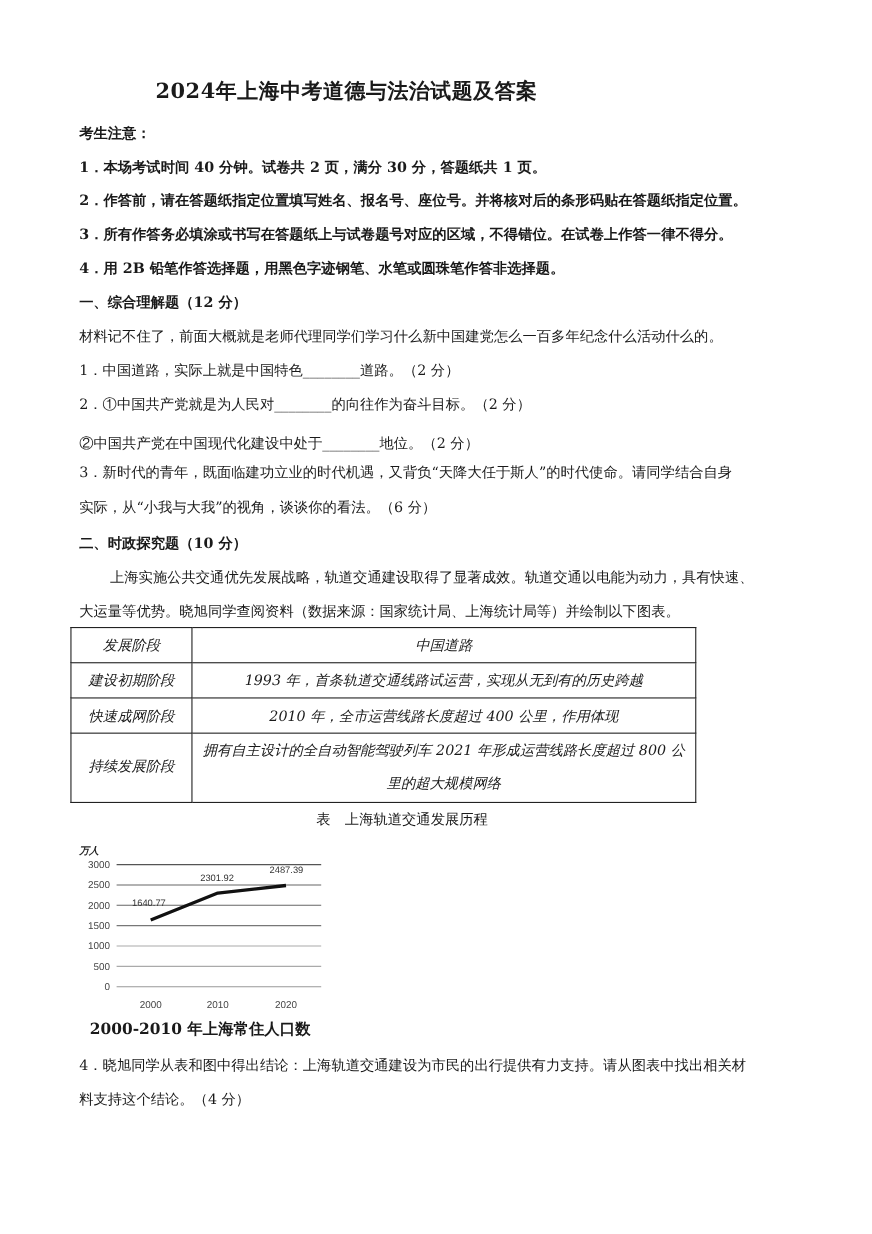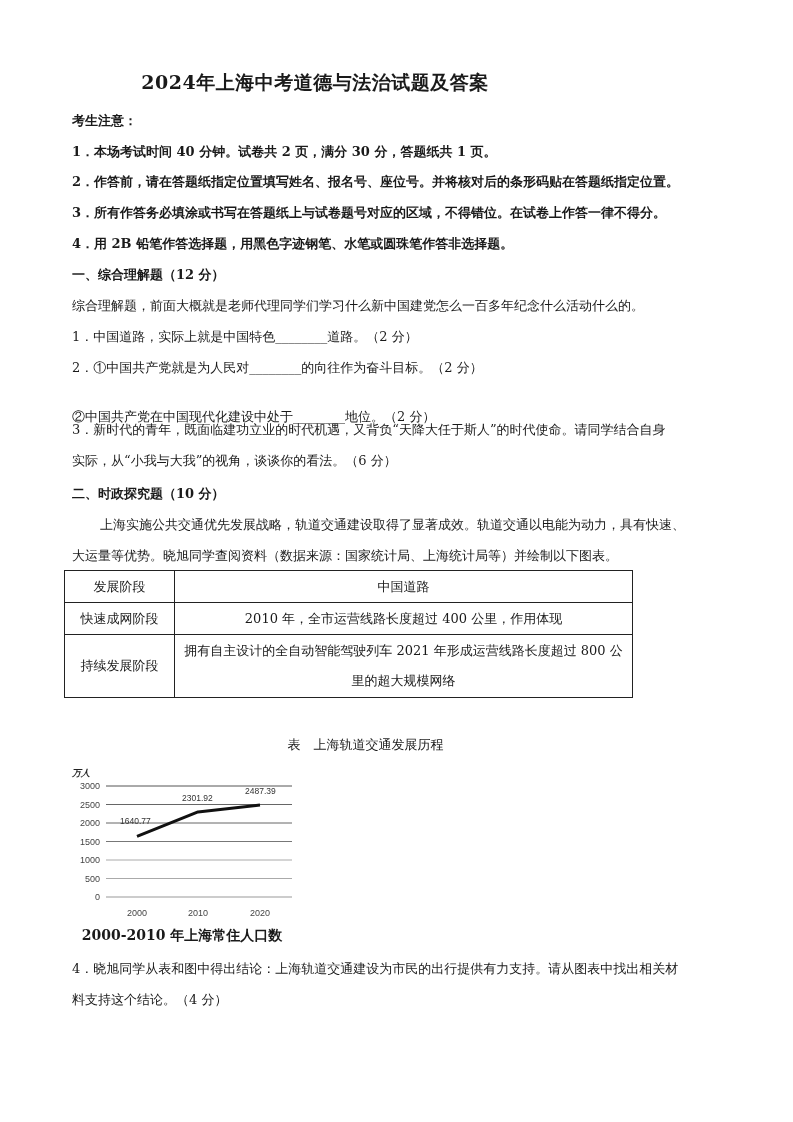--- a/index.html
+++ b/index.html
@@ -4,21 +4,21 @@
 <style>
   html, body { margin: 0; padding: 0; background: #ffffff; }
   body { width: 793px; height: 1122px; position: relative; overflow: hidden;
          font-family: "DejaVu Serif", "Liberation Serif", serif; color: #1a1a1a; }
   .title { position: absolute; top: 70px; left: 0; width: 630px; text-align: center;
            font-size: 19px; font-weight: bold; letter-spacing: 0.5px; }
   .line { position: absolute; left: 72px; font-size: 13px; white-space: nowrap; }
   .bold { font-weight: bold; text-align: center; }
   .indent { left: 100px; }
   table.dev { position: absolute; left: 64px; top: 570px; width: 569px; border-collapse: collapse;
-              font-size: 13px; }
+              font-size: 13px; font-style: italic; }
   table.dev td { border: 1.2px solid #222; text-align: center; padding: 0 6px; }
   table.dev tr.r1 td { height: 31px; }
   table.dev tr.r4 td { height: 62px; line-height: 30px; text-align: center; }
   table.dev td.c1 { width: 97px; }
   .caption { position: absolute; top: 736px; left: 0; width: 731px; text-align: center; font-size: 13px; }
   .chart { position: absolute; left: 62px; top: 764px; width: 240px; height: 182px; }
   .chart-title { position: absolute; left: 62px; top: 927px; width: 240px; text-align: center;
                  font-size: 14px; font-weight: bold; }
 </style>
 </head>
@@ -26,36 +26,40 @@
 
 <div class="title">2024年上海中考道德与法治试题及答案</div>
 
 <div class="line bold" style="top:112px">考生注意：</div>
 <div class="line bold" style="top:143px">1．本场考试时间 40 分钟。试卷共 2 页，满分 30 分，答题纸共 1 页。</div>
 <div class="line bold" style="top:173px">2．作答前，请在答题纸指定位置填写姓名、报名号、座位号。并将核对后的条形码贴在答题纸指定位置。</div>
 <div class="line bold" style="top:204px">3．所有作答务必填涂或书写在答题纸上与试卷题号对应的区域，不得错位。在试卷上作答一律不得分。</div>
 <div class="line bold" style="top:235px">4．用 2B 铅笔作答选择题，用黑色字迹钢笔、水笔或圆珠笔作答非选择题。</div>
 
 <div class="line bold" style="top:266px">一、综合理解题（12 分）</div>
-<div class="line" style="top:297px">综合理解题，前面大概就是老师代理同学们学习什么新中国建党怎么一百多年纪念什么活动什么的。</div>
+<div class="line" style="top:297px">材料记不住了，前面大概就是老师代理同学们学习什么新中国建党怎么一百多年纪念什么活动什么的。</div>
 <div class="line" style="top:328px">1．中国道路，实际上就是中国特色________道路。（2 分）</div>
 <div class="line" style="top:359px">2．①中国共产党就是为人民对________的向往作为奋斗目标。（2 分）</div>
-<div class="line" style="top:408px">②中国共产党在中国现代化建设中处于________地位。（2 分）</div>
+<div class="line" style="top:394px">②中国共产党在中国现代化建设中处于________地位。（2 分）</div>
 <div class="line" style="top:421px">3．新时代的青年，既面临建功立业的时代机遇，又背负“天降大任于斯人”的时代使命。请同学结合自身</div>
 <div class="line" style="top:452px">实际，从“小我与大我”的视角，谈谈你的看法。（6 分）</div>
 
 <div class="line bold" style="top:485px">二、时政探究题（10 分）</div>
 <div class="line indent" style="top:516px">上海实施公共交通优先发展战略，轨道交通建设取得了显著成效。轨道交通以电能为动力，具有快速、</div>
 <div class="line" style="top:547px">大运量等优势。晓旭同学查阅资料（数据来源：国家统计局、上海统计局等）并绘制以下图表。</div>
 
 <table class="dev">
   <tbody>
       <tr class="r1">
     <td class="c1">发展阶段</td>
     <td>中国道路</td>
+  </tr>
+  <tr class="r1">
+    <td class="c1">建设初期阶段</td>
+    <td>1993 年，首条轨道交通线路试运营，实现从无到有的历史跨越</td>
   </tr>
   <tr class="r1">
     <td class="c1">快速成网阶段</td>
     <td>2010 年，全市运营线路长度超过 400 公里，作用体现</td>
   </tr>
   <tr class="r4">
     <td class="c1">持续发展阶段</td>
     <td>拥有自主设计的全自动智能驾驶列车 2021 年形成运营线路长度超过 800 公里的超大规模网络</td>
   </tr>
 </tbody>

